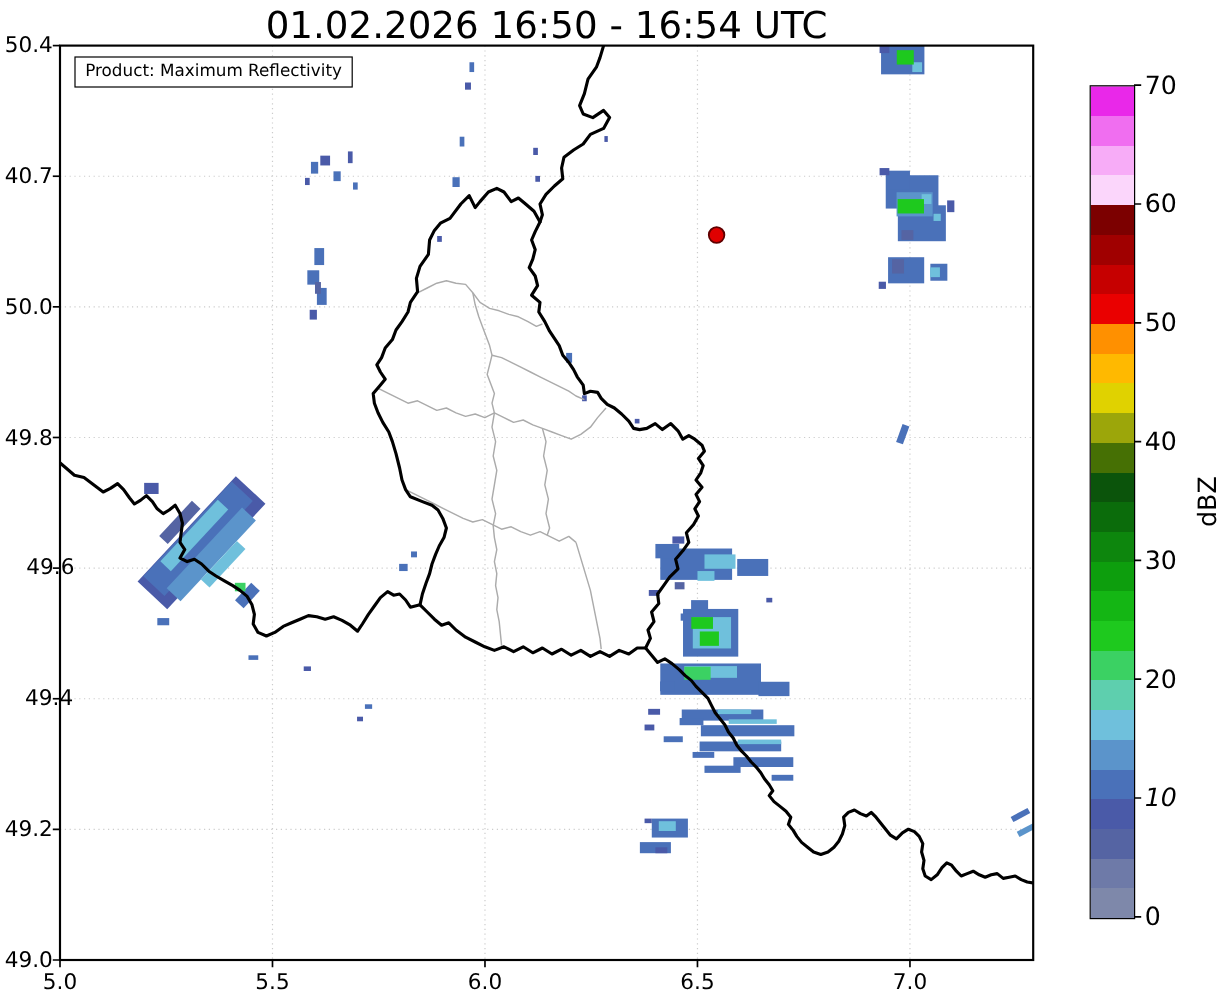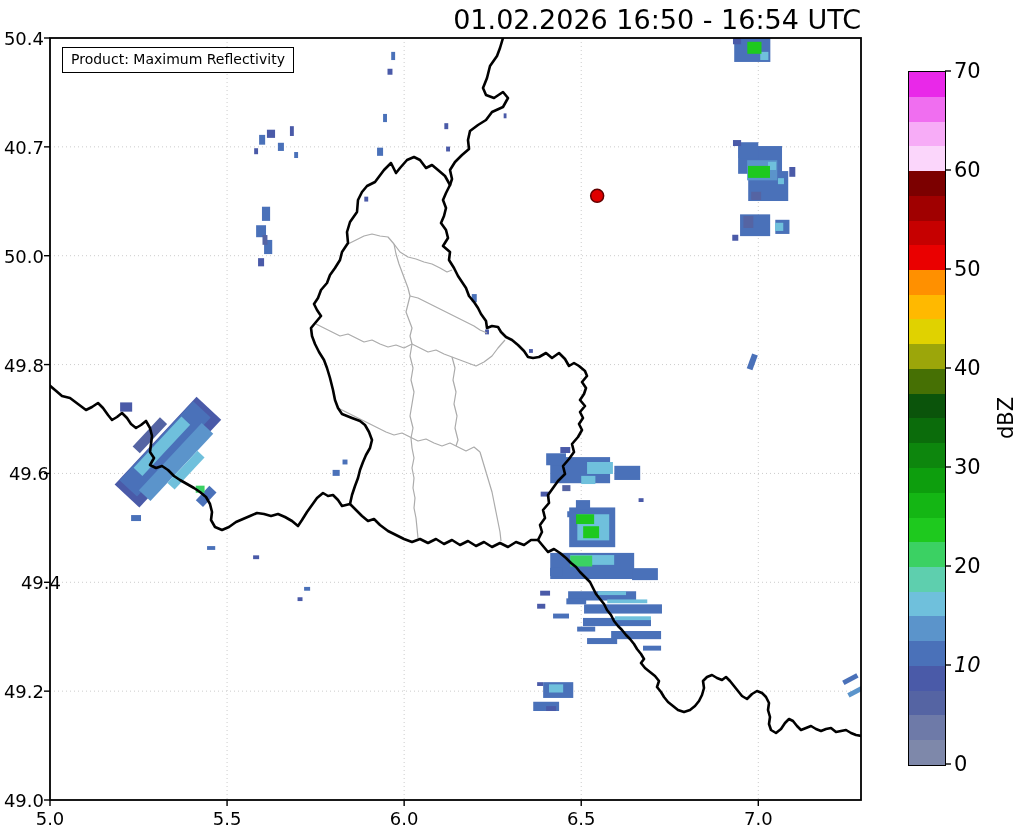--- a/index.html
+++ b/index.html
@@ -1,20 +1,20 @@
 <!DOCTYPE html>
 <html><head>
 <meta charset="utf-8">
 <style>
   html,body{margin:0;padding:0;background:#fff;}
   .fig{position:relative;width:1023px;height:834px;background:#fff;
        font-family:"DejaVu Sans",sans-serif;overflow:hidden;}
   .fig svg{position:absolute;left:0;top:0;}
-  .title{position:absolute;left:50px;top:4px;width:811px;text-align:right;
-         font-size:27px;color:#000;white-space:nowrap;}
+  .title{position:absolute;left:50px;top:4px;width:811px;text-align:center;
+         font-size:31px;color:#000;white-space:nowrap;}
   .infobox{position:absolute;left:62px;top:47px;background:#fff;border:1.3px solid #000;
            padding:2px 8px 3px 8px;font-size:14px;line-height:1.33;color:#000;z-index:5;}
   .ticklabel{position:absolute;font-size:18px;color:#000;white-space:nowrap;}
   .xlab{transform:translateX(-50%);}
   .ylab{transform:translateY(-50%);text-align:right;width:42px;}
   .cblab{position:absolute;font-size:21px;color:#000;transform:translateY(-50%);white-space:nowrap;}
   .cbar{position:absolute;border:1.1px solid #000;}
   .cbar-label{position:absolute;font-size:21px;color:#000;
               transform:translate(-50%,-50%) rotate(-90deg);white-space:nowrap;}
 </style>
@@ -204,21 +204,21 @@
       <div class="ticklabel xlab" style="left: 50px; top: 808px;">5.0</div>
       <div class="ticklabel xlab" style="left: 227.074px; top: 808px;">5.5</div>
       <div class="ticklabel xlab" style="left: 404.148px; top: 808px;">6.0</div>
       <div class="ticklabel xlab" style="left: 581.223px; top: 808px;">6.5</div>
       <div class="ticklabel xlab" style="left: 758.297px; top: 808px;">7.0</div>
     </div>
   <div id="ylabels">
       <div class="ticklabel ylab" style="left: 2px; top: 800px;">49.0</div>
       <div class="ticklabel ylab" style="left: 2px; top: 691.143px;">49.2</div>
       <div class="ticklabel ylab" style="left: 19px; top: 582.286px;">49.4</div>
-      <div class="ticklabel ylab" style="left: 7px; top: 473.429px;">49.6</div>
+      <div class="ticklabel ylab" style="left: 20px; top: 473.429px;">49.6</div>
       <div class="ticklabel ylab" style="left: 2px; top: 364.571px;">49.8</div>
       <div class="ticklabel ylab" style="left: 2px; top: 255.714px;">50.0</div>
       <div class="ticklabel ylab" style="left: 2px; top: 146.857px;">40.7</div>
       <div class="ticklabel ylab" style="left: 2px; top: 38px;">50.4</div>
     </div>
 
   <div id="cbar" class="cbar" style="left: 908px; top: 71px; width: 36px; height: 693px; background: linear-gradient(to top, rgb(126, 136, 170) 0%, rgb(126, 136, 170) 3.571%, rgb(110, 122, 168) 3.571%, rgb(110, 122, 168) 7.143%, rgb(85, 100, 163) 7.143%, rgb(85, 100, 163) 10.714%, rgb(74, 90, 168) 10.714%, rgb(74, 90, 168) 14.286%, rgb(74, 113, 185) 14.286%, rgb(74, 113, 185) 17.857%, rgb(91, 148, 203) 17.857%, rgb(91, 148, 203) 21.429%, rgb(111, 192, 220) 21.429%, rgb(111, 192, 220) 25%, rgb(94, 207, 174) 25%, rgb(94, 207, 174) 28.571%, rgb(59, 209, 99) 28.571%, rgb(59, 209, 99) 32.143%, rgb(30, 201, 30) 32.143%, rgb(30, 201, 30) 35.714%, rgb(20, 182, 20) 35.714%, rgb(20, 182, 20) 39.286%, rgb(13, 158, 13) 39.286%, rgb(13, 158, 13) 42.857%, rgb(13, 134, 13) 42.857%, rgb(13, 134, 13) 46.429%, rgb(11, 108, 11) 46.429%, rgb(11, 108, 11) 50%, rgb(11, 84, 11) 50%, rgb(11, 84, 11) 53.571%, rgb(70, 112, 4) 53.571%, rgb(70, 112, 4) 57.143%, rgb(156, 166, 10) 57.143%, rgb(156, 166, 10) 60.714%, rgb(224, 210, 0) 60.714%, rgb(224, 210, 0) 64.286%, rgb(255, 185, 0) 64.286%, rgb(255, 185, 0) 67.857%, rgb(255, 144, 0) 67.857%, rgb(255, 144, 0) 71.429%, rgb(234, 0, 0) 71.429%, rgb(234, 0, 0) 75%, rgb(198, 0, 0) 75%, rgb(198, 0, 0) 78.571%, rgb(160, 0, 0) 78.571%, rgb(160, 0, 0) 82.143%, rgb(124, 0, 0) 82.143%, rgb(124, 0, 0) 85.714%, rgb(251, 214, 251) 85.714%, rgb(251, 214, 251) 89.286%, rgb(247, 172, 247) 89.286%, rgb(247, 172, 247) 92.857%, rgb(240, 110, 240) 92.857%, rgb(240, 110, 240) 96.429%, rgb(233, 40, 233) 96.429%, rgb(233, 40, 233) 100%);"></div>
   <div id="cbar-ticks">
       <div class="cblab" style="left: 954px; top: 764px;">0</div>
       <div class="cblab" style="left: 954px; top: 665px; font-style: italic;">10</div>

